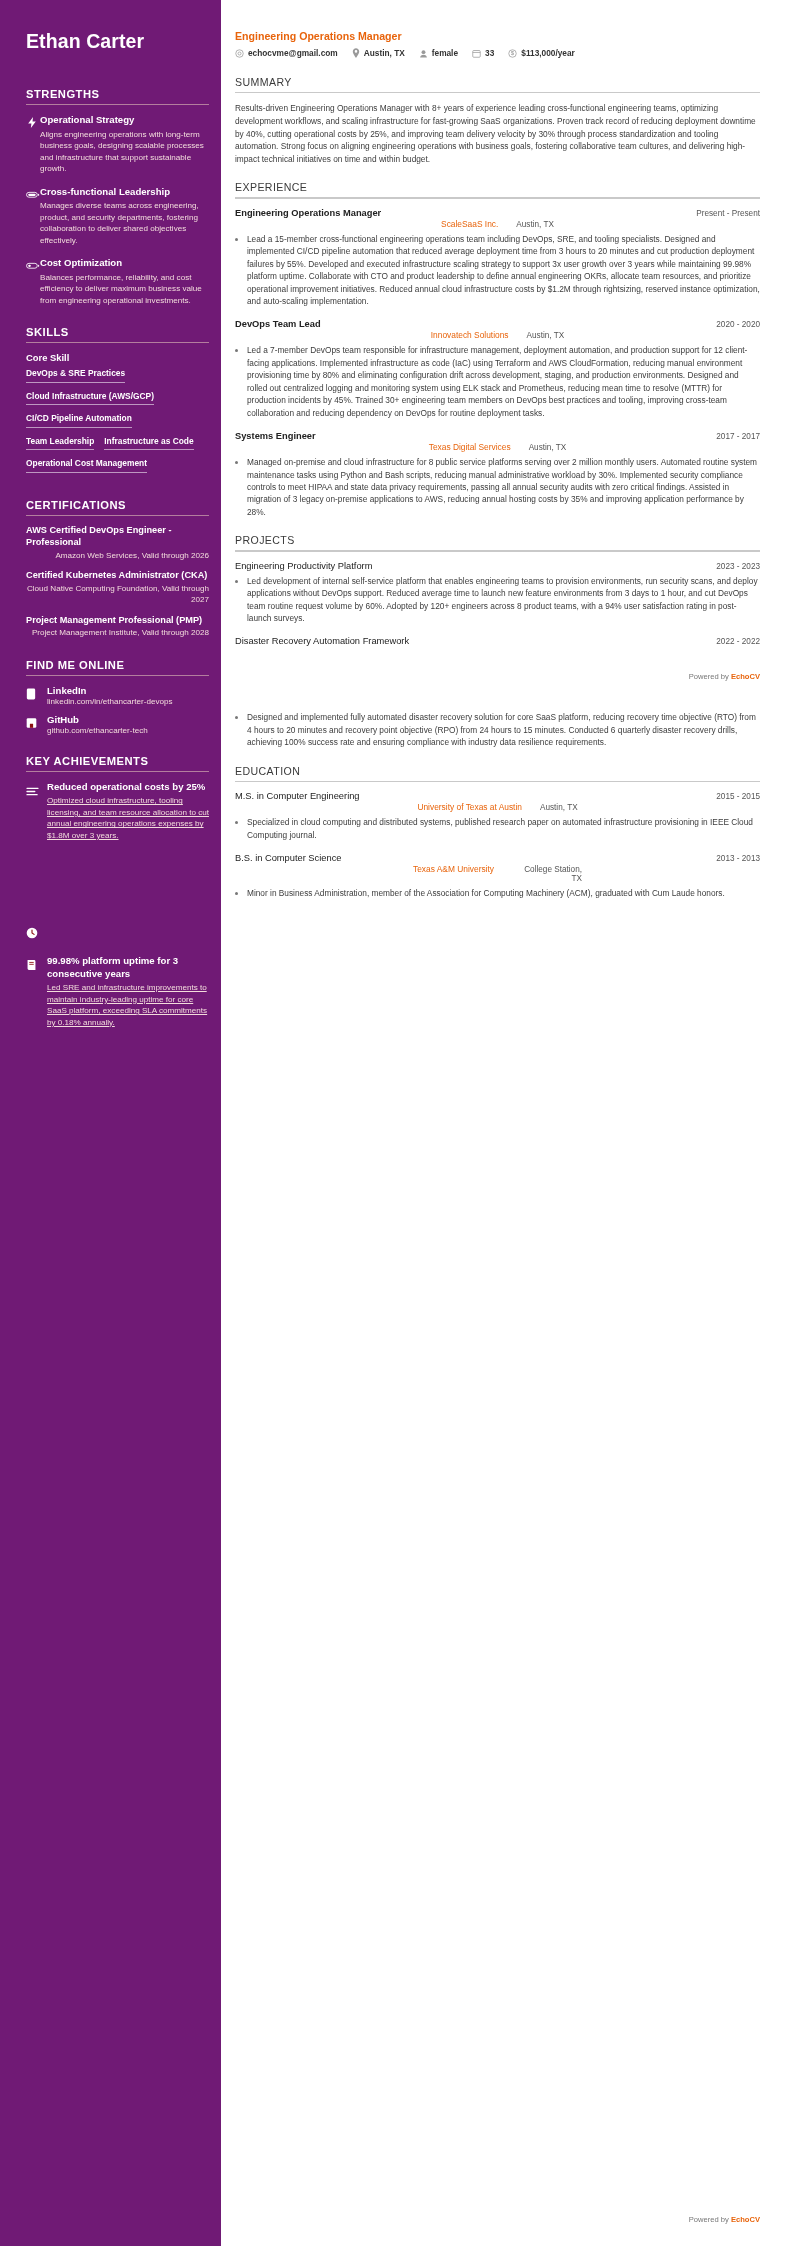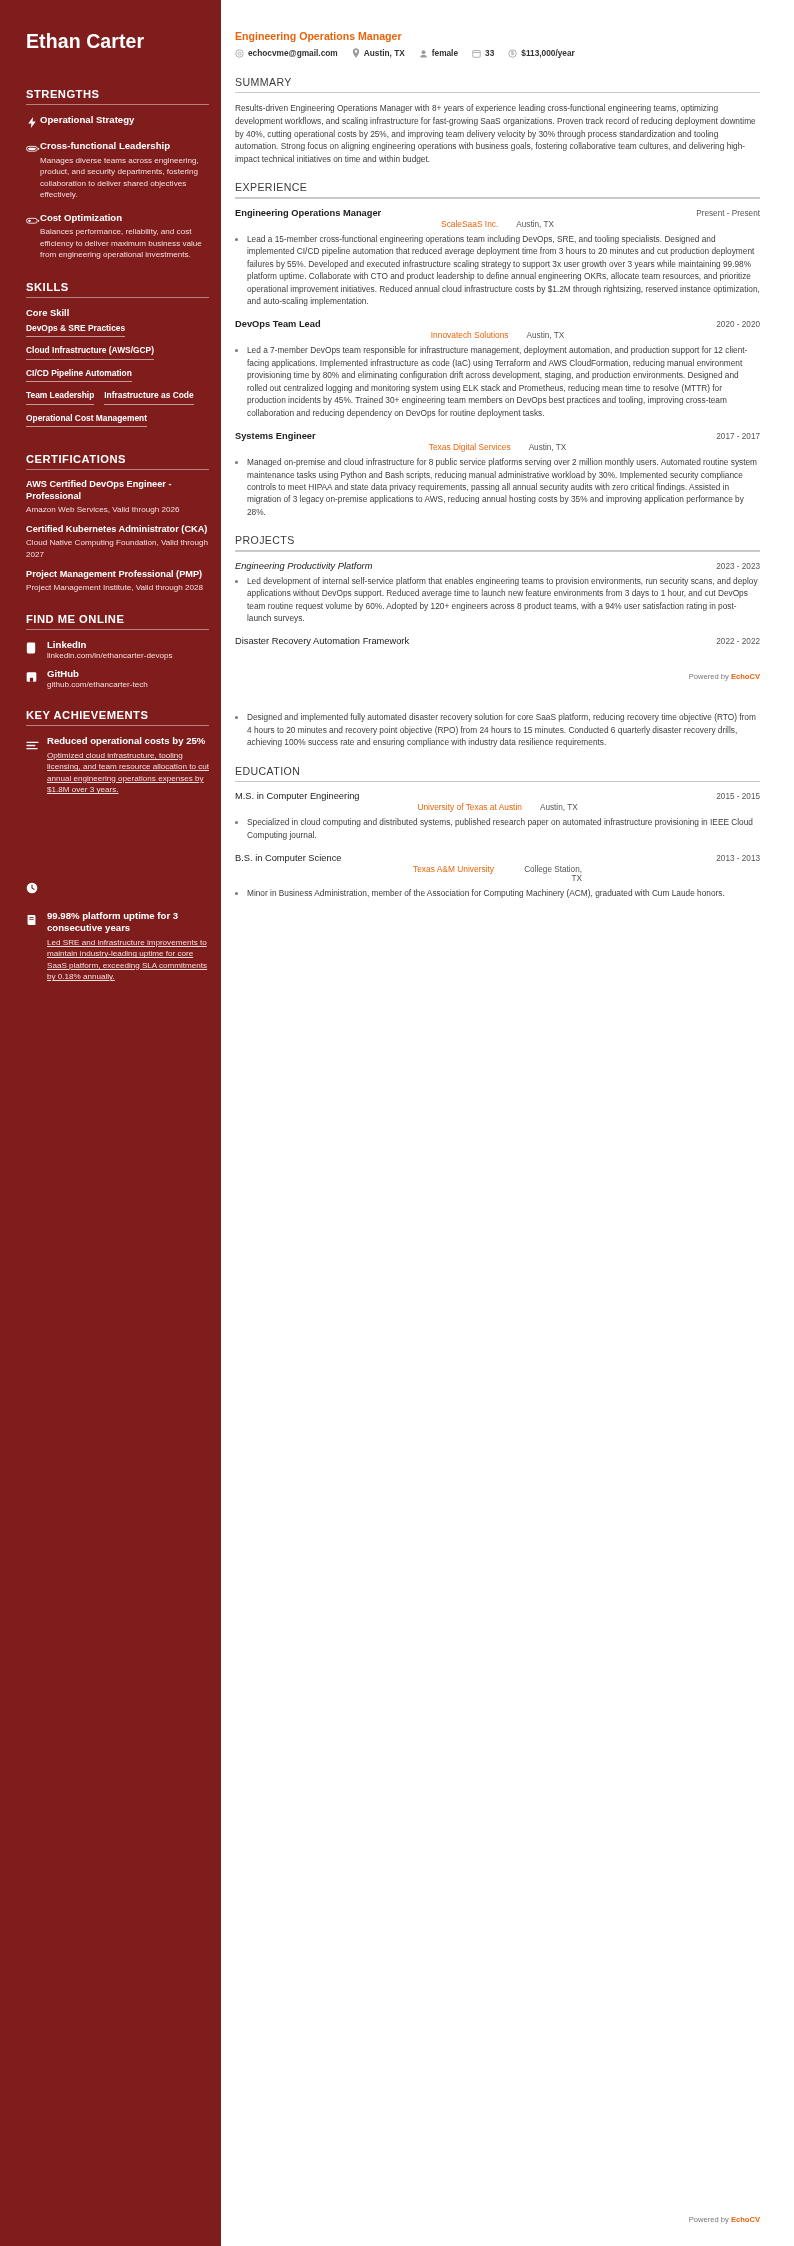--- a/index.html
+++ b/index.html
@@ -8,21 +8,21 @@
     width: 794px;
     background: #ffffff;
     font-family: "Liberation Sans", sans-serif;
     color: #2d2d2d;
   }
   .page { position: relative; width: 794px; min-height: 2246px; display:flex; }
 
   
   .left {
     width: 221px;
-    background: #7f1d1d;
+    background: #701a75;
     color: #ffffff;
     padding: 22px 12px 24px 26px;
     flex: 0 0 221px;
   }
   .name {
     font-size: 19.5px;
     font-weight: bold;
     letter-spacing: .1px;
     margin: 8px 0 36px 0;
     line-height: 1.15;
@@ -46,21 +46,21 @@
   .skill-core { font-size: 9.4px; font-weight: bold; margin-bottom: 3px; }
   .skill-wrap { display:flex; flex-wrap:wrap; gap: 0 10px; }
   .skill {
     font-size: 8.4px; font-weight:bold; line-height:1.25;
     padding: 2px 0 3px 0; margin-bottom: 6px;
     border-bottom: 1px solid rgba(255,255,255,.55);
   }
 
   .cert { margin-bottom: 9px; }
   .cert-name { font-size: 9.2px; font-weight:bold; line-height:1.3; }
-  .cert-sub { font-size: 8.1px; line-height:1.4; color:#f3dcdc; margin-top:1px; }
+  .cert-sub { font-size: 8.1px; line-height:1.4; color:#f3dcdc; margin-top:1px;text-align:right; }
 
   .online { display:flex; gap:7px; margin-bottom:8px; align-items:flex-start; }
   .o-ico { flex:0 0 14px; padding-top:1px; }
   .o-title { font-size: 9.6px; font-weight:bold; }
   .o-url { font-size: 8.1px; color:#f3dcdc; margin-top:1px; }
 
   .ach { display:flex; gap:7px; margin-bottom: 12px; align-items:flex-start; }
   .a-ico { flex:0 0 14px; padding-top:2px; }
   .a-title { font-size: 9.6px; font-weight:bold; line-height:1.3; }
   .a-desc { font-size: 8.1px; line-height:1.42; color:#f3dcdc; margin-top:2px;text-decoration:underline; }
@@ -112,20 +112,21 @@
       <div class="l-rule"></div>
 
       <div class="strength">
         <span class="s-ico">
           <svg width="13" height="13" viewBox="0 0 24 24" fill="#fff">
               <path d="M13 2L4 14h6l-1 8 9-12h-6l1-8z"></path>
             </svg>
         </span>
         <div class="s-body">
           <div class="s-title">Operational Strategy</div>
+          <div class="s-desc">Aligns engineering operations with long-term business goals, designing scalable processes and infrastructure that support sustainable growth.</div>
         </div>
       </div>
 
       <div class="strength">
         <span class="s-ico">
           <svg width="14" height="13" viewBox="0 0 26 14" fill="none">
             <rect x="1" y="3" width="20" height="9" rx="4.5" stroke="#fff" stroke-width="1.6"></rect>
             <rect x="4" y="5.6" width="14" height="4" rx="2" fill="#fff"></rect>
             <rect x="22.4" y="5.8" width="2" height="3.6" rx="1" fill="#fff"></rect>
           </svg>
@@ -362,21 +363,21 @@
         </ul>
       </div>
     </section>
 
     <section class="r-section">
       <div class="r-head">PROJECTS</div>
       <div class="r-rule"></div>
 
       <div class="entry">
         <div class="entry-top">
-          <span class="entry-title" style="font-weight:normal;font-size:9.3px;font-style:italic;">Engineering Productivity Platform</span>
+          <span class="entry-title" style="font-weight:normal;font-size:9.3px;">Engineering Productivity Platform</span>
           <span class="entry-date">2023 - 2023</span>
         </div>
         <ul class="bul">
           <li>Led development of internal self-service platform that enables engineering teams to provision environments, run security scans, and deploy applications without DevOps support. Reduced average time to launch new feature environments from 3 days to 1 hour, and cut DevOps team routine request volume by 60%. Adopted by 120+ engineers across 8 product teams, with a 94% user satisfaction rating in post-launch surveys.</li>
         </ul>
       </div>
 
       <div class="entry">
         <div class="entry-top">
           <span class="entry-title" style="font-weight:normal;font-size:9.3px;">Disaster Recovery Automation Framework</span>

